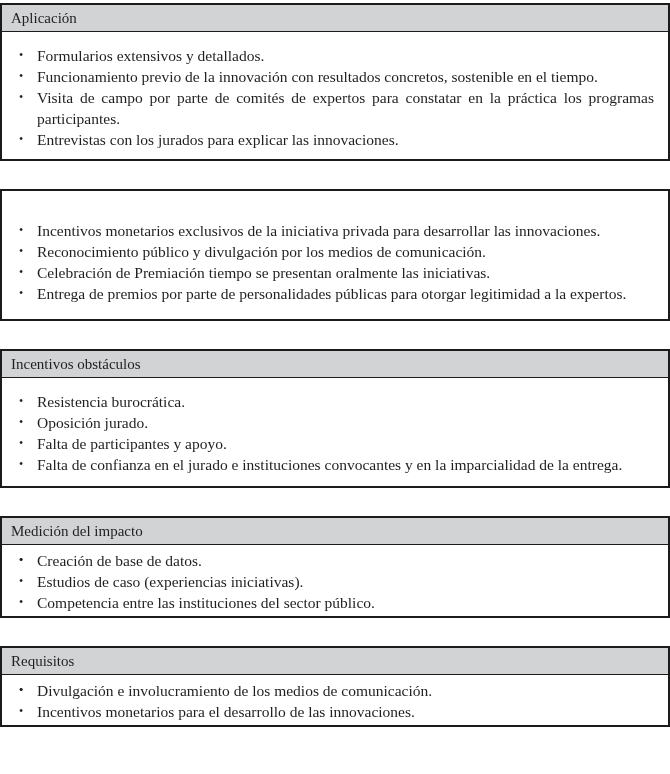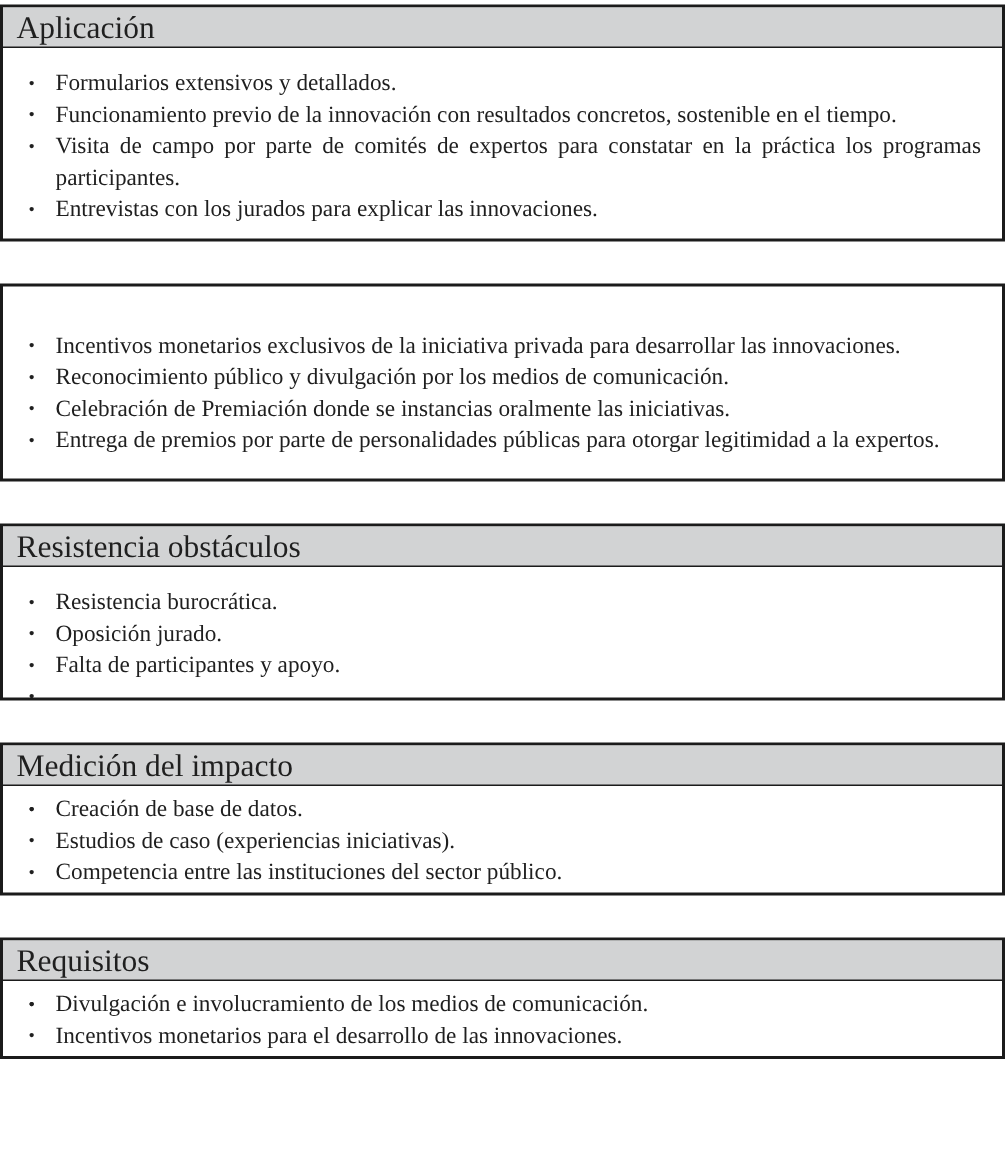--- a/index.html
+++ b/index.html
@@ -25,21 +25,21 @@
     border: 2px solid #1b1b1b;
     background: #ffffff;
   }
   .box + .box {
     margin-top: 28px;
   }
   .box-header {
     background: #d2d3d4;
     border-bottom: 1px solid #1b1b1b;
     padding: 4px 9px 3px 9px;
-    font-size: 21px;
+    font-size: 15px;
     line-height: 19px;
   }
   .box-body {
     padding: 13px 14px 9px 14px;
   }
   .li {
     position: relative;
     padding-left: 21px;
     font-size: 15.5px;
     line-height: 21px;
@@ -72,34 +72,34 @@
       <div class="li"><span class="bullet">•</span><span>Funcionamiento previo de la innovación con resultados concretos, sostenible en el tiempo.</span></div>
       <div class="li"><span class="bullet">•</span><span>Visita de campo por parte de comités de expertos para constatar en la práctica los programas participantes.</span></div>
       <div class="li"><span class="bullet">•</span><span>Entrevistas con los jurados para explicar las innovaciones.</span></div>
     </div>
   </section>
 
   <section class="box s2">
     <div class="box-body">
       <div class="li"><span class="bullet">•</span><span>Incentivos monetarios exclusivos de la iniciativa privada para desarrollar las innovaciones.</span></div>
       <div class="li"><span class="bullet">•</span><span>Reconocimiento público y divulgación por los medios de comunicación.</span></div>
-      <div class="li"><span class="bullet">•</span><span>Celebración de Premiación donde se instancias oralmente las iniciativas.</span></div>
+      <div class="li"><span class="bullet">•</span><span>Celebración de Premiación tiempo se presentan oralmente las iniciativas.</span></div>
       <div class="li"><span class="bullet">•</span><span>Entrega de premios por parte de personalidades públicas para otorgar legitimidad a la expertos.</span></div>
     </div>
   </section>
 
   <section class="box s3">
     <div class="box-header">
-      <span>Resistencia obstáculos</span>
+      <span>Incentivos obstáculos</span>
     </div>
     <div class="box-body">
       <div class="li"><span class="bullet">•</span><span>Resistencia burocrática.</span></div>
       <div class="li"><span class="bullet">•</span><span>Oposición jurado.</span></div>
       <div class="li"><span class="bullet">•</span><span>Falta de participantes y apoyo.</span></div>
-      <div class="li"><span class="bullet">•</span></div>
+      <div class="li"><span class="bullet">•</span><span>Falta de confianza en el jurado e instituciones convocantes y en la imparcialidad de la entrega.</span></div>
     </div>
   </section>
 
   <section class="box s4">
     <div class="box-header">
       <span>Medición del impacto</span>
     </div>
     <div class="box-body">
       <div class="li"><span class="bullet">•</span></div>
       <div class="li"><span class="bullet">•</span><span>Creación de base de datos.</span></div>

